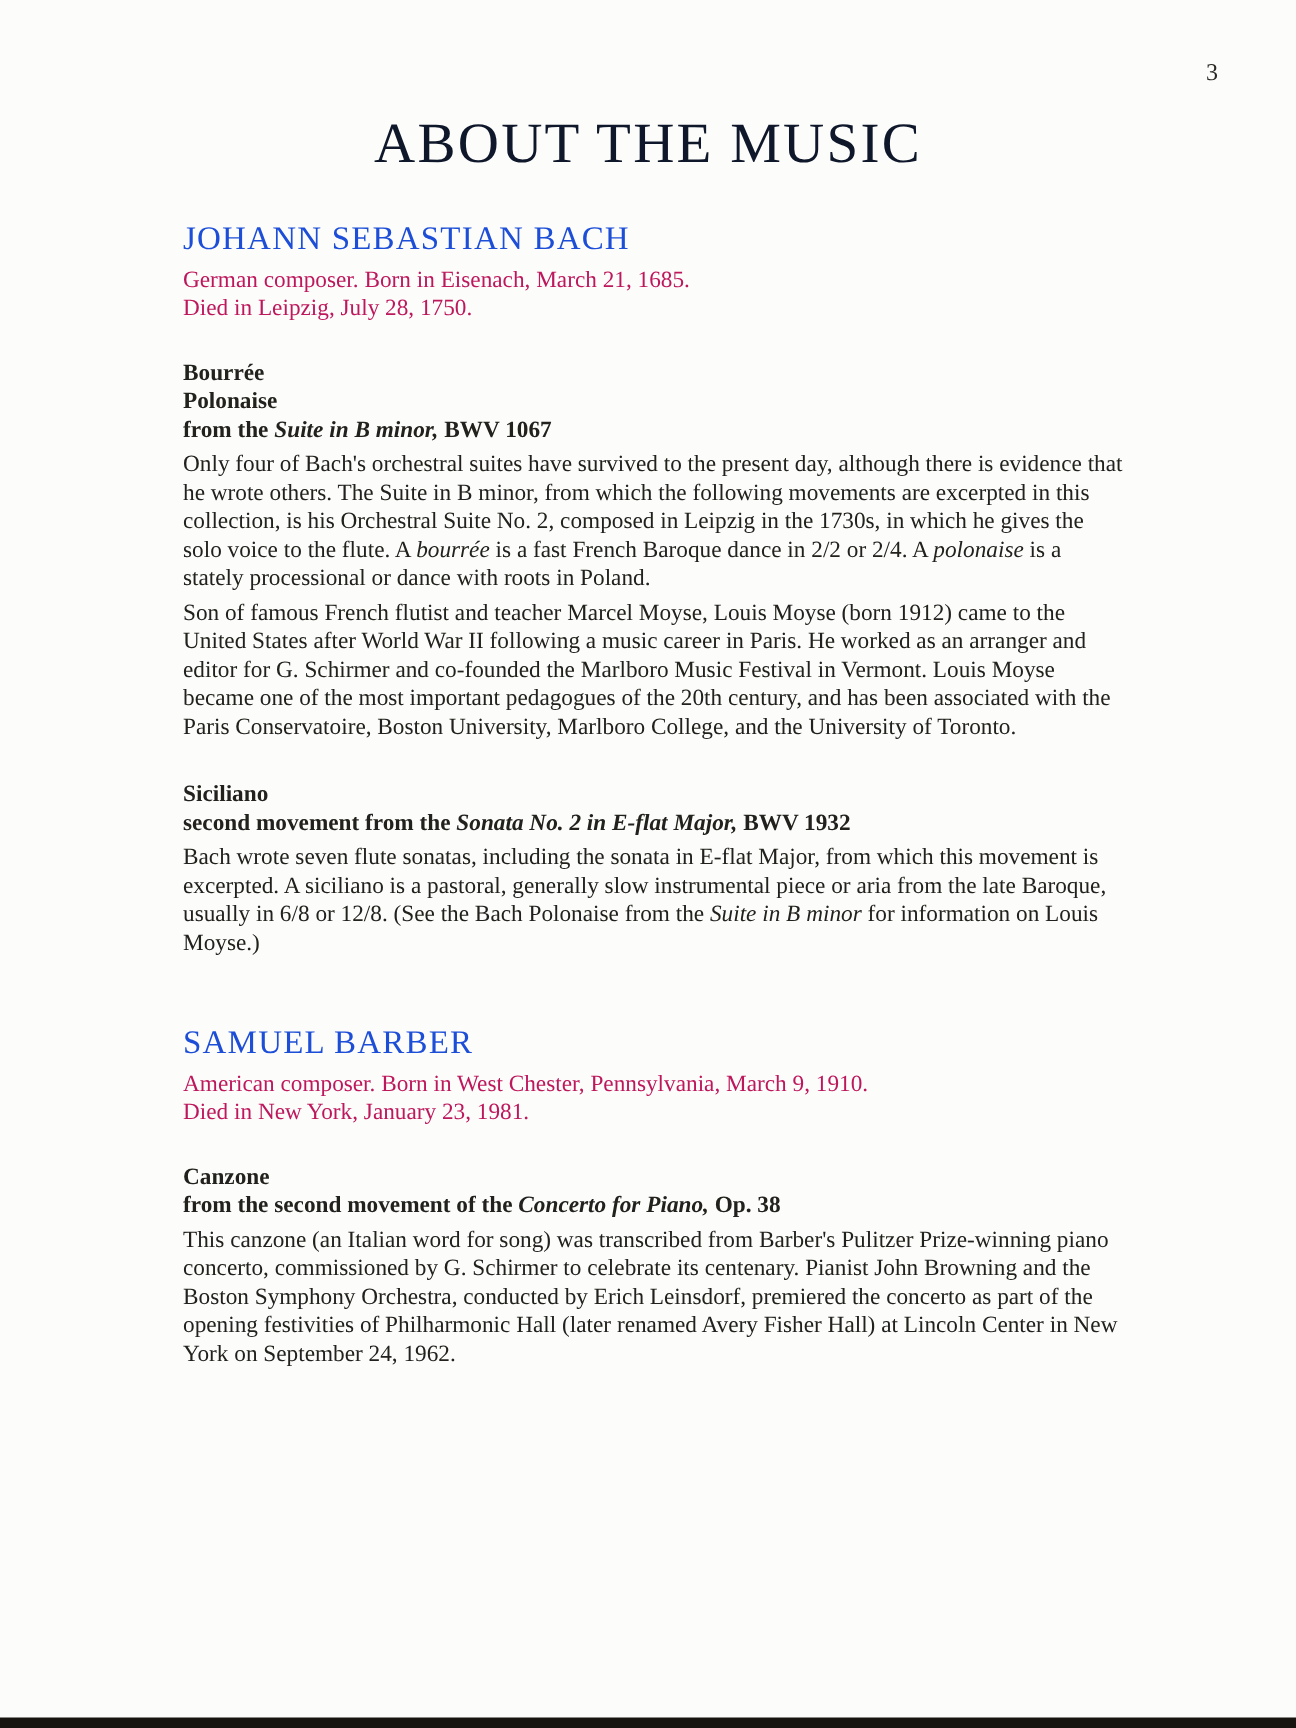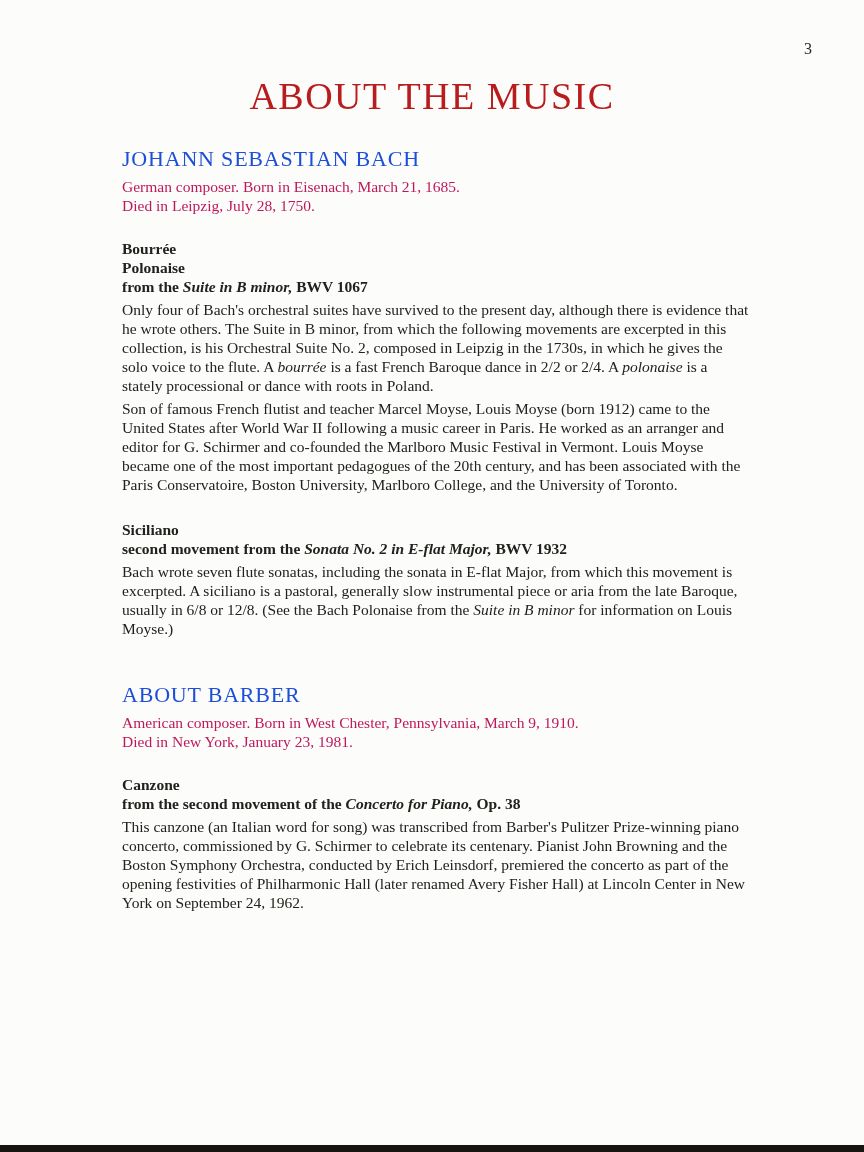--- a/index.html
+++ b/index.html
@@ -22,21 +22,21 @@
   }
   .page-title {
     position: absolute;
     top: 74px;
     left: 0;
     width: 100%;
     text-align: center;
     font-size: 38px;
     font-weight: 500;
     letter-spacing: 1.5px;
-    color: #b91c1c;
+    color: #0f172a;
     margin: 0;
   }
   .content {
     position: absolute;
     top: 146px;
     left: 122px;
     width: 628px;
   }
   .composer-section { margin: 0; }
   .composer-section + .composer-section { margin-top: 44px; }
@@ -104,21 +104,21 @@
       </div>
 
       <div class="work-block">
         <p class="work-heading-line"><span>Siciliano</span></p>
         <p class="work-heading-line"><span>second movement from the </span><span class="i">Sonata No. 2 in E-flat Major,</span><span> BWV 1932</span></p>
         <p class="body-paragraph"><span>Bach wrote seven flute sonatas, including the sonata in E-flat Major, from which this movement is excerpted. A siciliano is a pastoral, generally slow instrumental piece or aria from the late Baroque, usually in 6/8 or 12/8. (See the Bach Polonaise from the </span><span class="i">Suite in B minor</span><span> for information on Louis Moyse.)</span></p>
       </div>
     </section>
 
     <section class="composer-section">
-      <h2 class="composer-heading">ABOUT BARBER</h2>
+      <h2 class="composer-heading">SAMUEL BARBER</h2>
       <p class="bio-line">American composer. Born in West Chester, Pennsylvania, March 9, 1910.</p>
       <p class="bio-line">Died in New York, January 23, 1981.</p>
 
       <div class="work-block">
         <p class="work-heading-line"><span>Canzone</span></p>
         <p class="work-heading-line"><span>from the second movement of the </span><span class="i">Concerto for Piano,</span><span> Op. 38</span></p>
         <p class="body-paragraph"><span>This canzone (an Italian word for song) was transcribed from Barber's Pulitzer Prize-winning piano concerto, commissioned by G. Schirmer to celebrate its centenary. Pianist John Browning and the Boston Symphony Orchestra, conducted by Erich Leinsdorf, premiered the concerto as part of the opening festivities of Philharmonic Hall (later renamed Avery Fisher Hall) at Lincoln Center in New York on September 24, 1962.</span></p>
       </div>
     </section>
 

